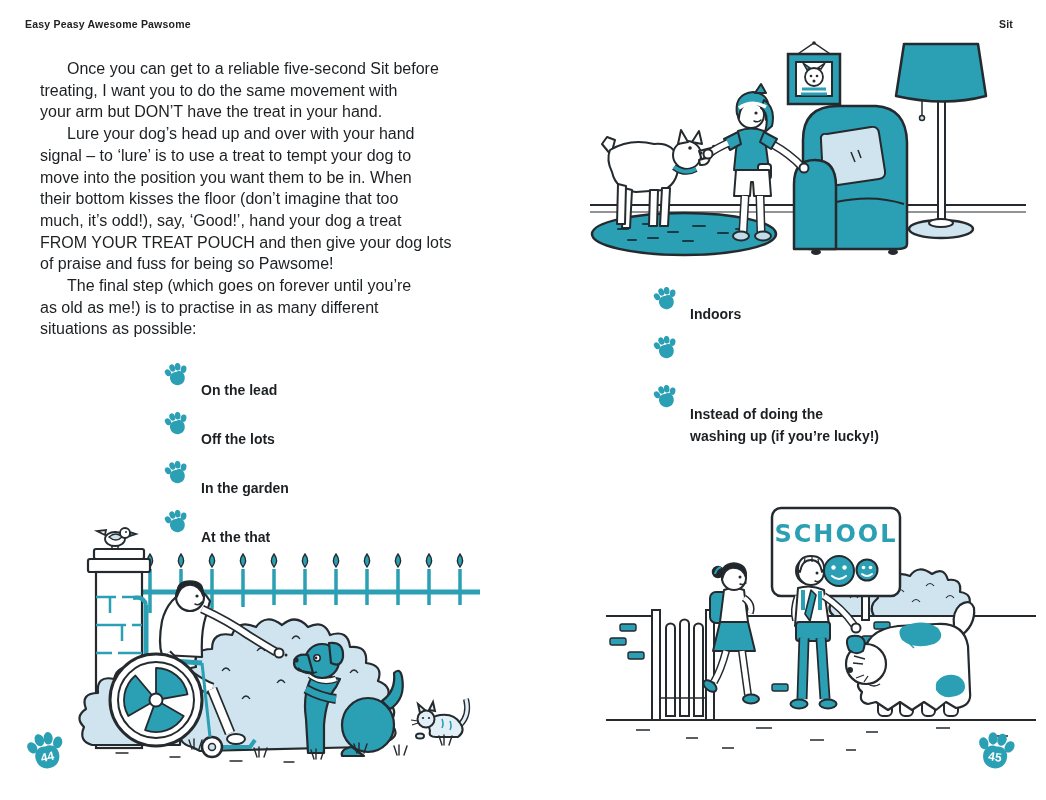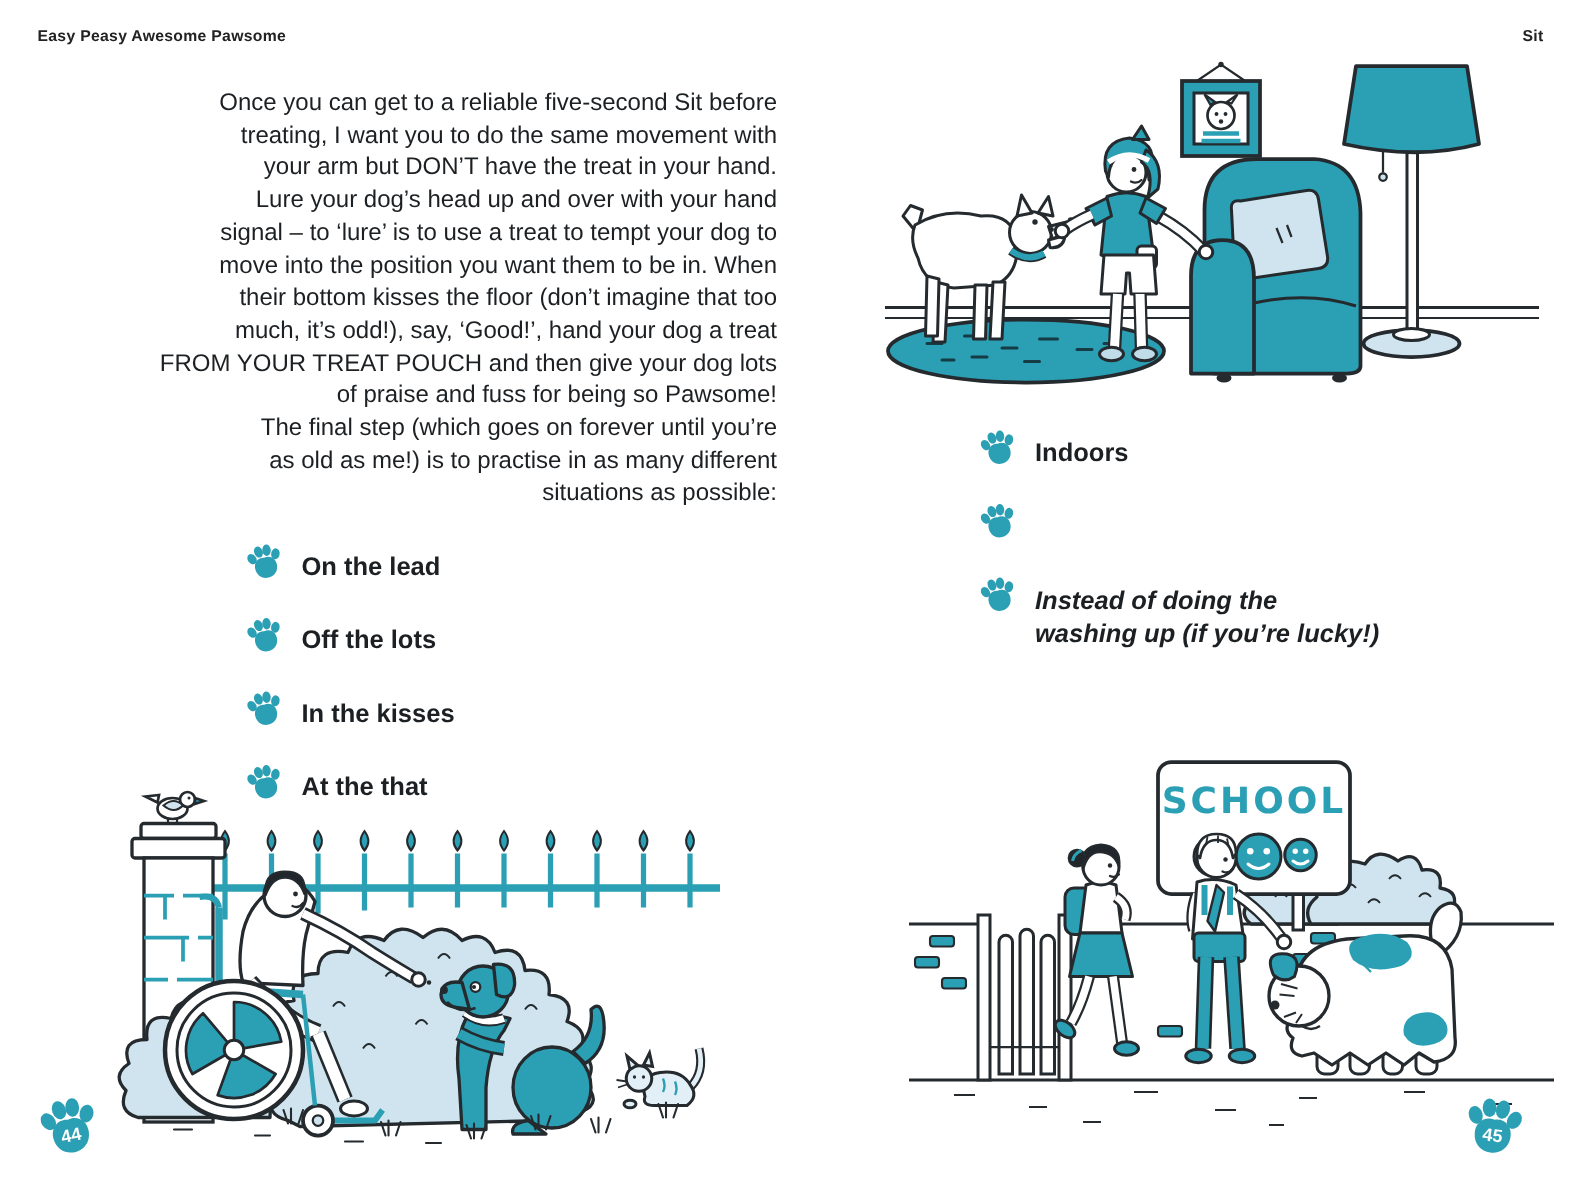--- a/index.html
+++ b/index.html
@@ -2,31 +2,31 @@
 <html><head>
 <meta charset="utf-8">
 <style>
   html,body{margin:0;padding:0;background:#ffffff;}
   .page{
     position:relative;width:1046px;height:800px;margin:0 auto;background:#ffffff;
     font-family:"Liberation Sans", sans-serif;color:#202124;overflow:hidden;
   }
   .running-head{position:absolute;top:18px;font-size:10.5px;font-weight:bold;letter-spacing:.2px;color:#222;}
   .running-head.left{left:25px;}
-  .running-head.right{right:17px;}
+  .running-head.right{right:33px;}
   .body-text{position:absolute;left:40px;top:58px;width:478px;}
-  .para{margin:0;font-size:16px;line-height:21.7px;white-space:pre-line;text-indent:27px;color:#1d2023;text-align:right;}
+  .para{margin:0;font-size:16px;line-height:21.7px;white-space:pre-line;text-indent:27px;color:#1d2023;}
   .plist{position:absolute;}
   .plist.left-list{left:163px;top:360px;}
   .plist.right-list{left:652px;top:284px;}
   .list-row{display:flex;align-items:flex-start;margin-bottom:19px;height:30px;}
   .list-row.tall{height:52px;}
   .paw{width:27px;height:26px;flex:0 0 27px;transform:rotate(-13deg);margin-top:1px;}
-  .list-label{font-size:17px;font-weight:bold;margin-left:11px;margin-top:8px;white-space:nowrap;color:#1d2023;}
-  .list-label.wrap{white-space:pre-line;line-height:21.5px;font-style:italic;}
+  .list-label{font-size:14px;font-weight:bold;margin-left:11px;margin-top:22px;white-space:nowrap;color:#1d2023;}
+  .list-label.wrap{white-space:pre-line;line-height:21.5px;}
   .scene{position:absolute;}
   .pagepaw{position:absolute;width:44px;height:42px;}
   .pagepaw text{font-family:"Liberation Sans",sans-serif;font-size:12px;font-weight:bold;fill:#ffffff;}
   .defs-holder{position:absolute;width:0;height:0;overflow:hidden;}
 </style>
 </head>
 <body>
 
 <svg class="defs-holder" aria-hidden="true">
   <symbol id="paw" viewBox="0 0 44 42">
@@ -71,21 +71,21 @@
     <div class="list-row">
       <svg class="paw">
           <use href="#paw"></use>
         </svg>
       <span class="list-label">Off the lots</span>
     </div>
     <div class="list-row">
       <svg class="paw">
           <use href="#paw"></use>
         </svg>
-      <span class="list-label">In the kisses</span>
+      <span class="list-label">In the garden</span>
     </div>
     <div class="list-row">
       <svg class="paw">
           <use href="#paw"></use>
         </svg>
       <span class="list-label">At the that</span>
     </div>
   </div>
 
   <div class="plist right-list">

